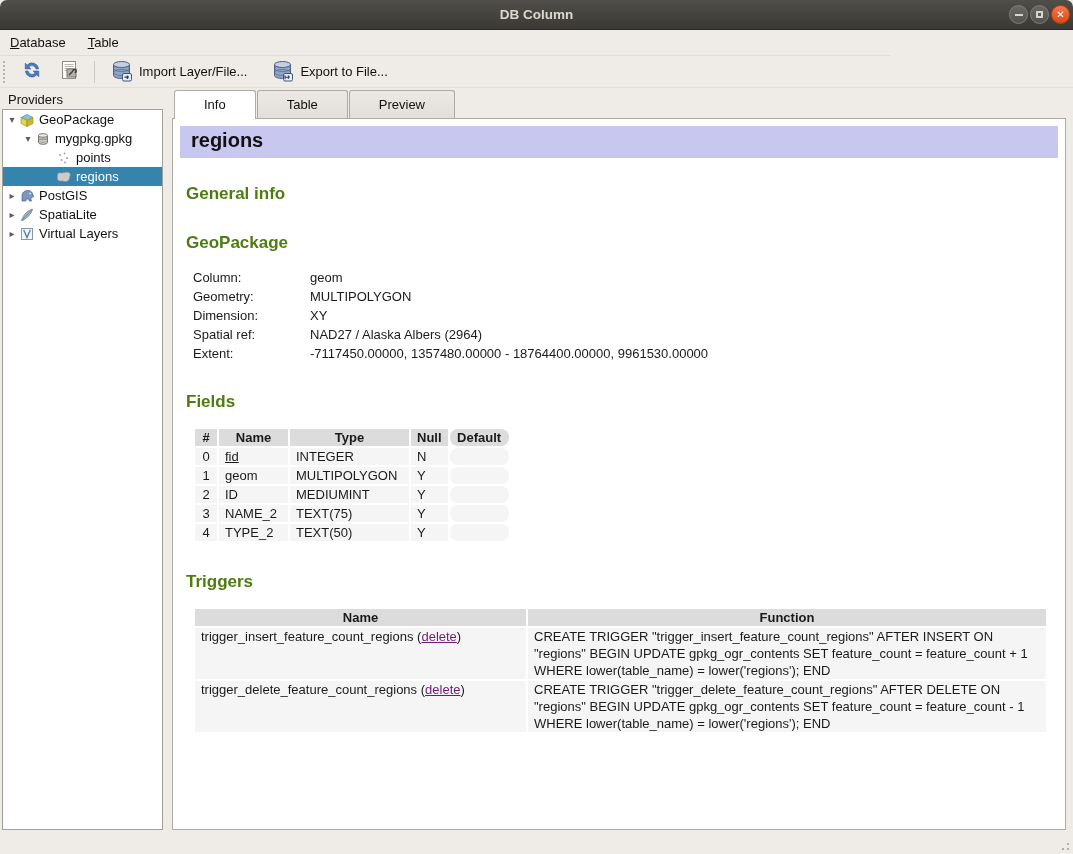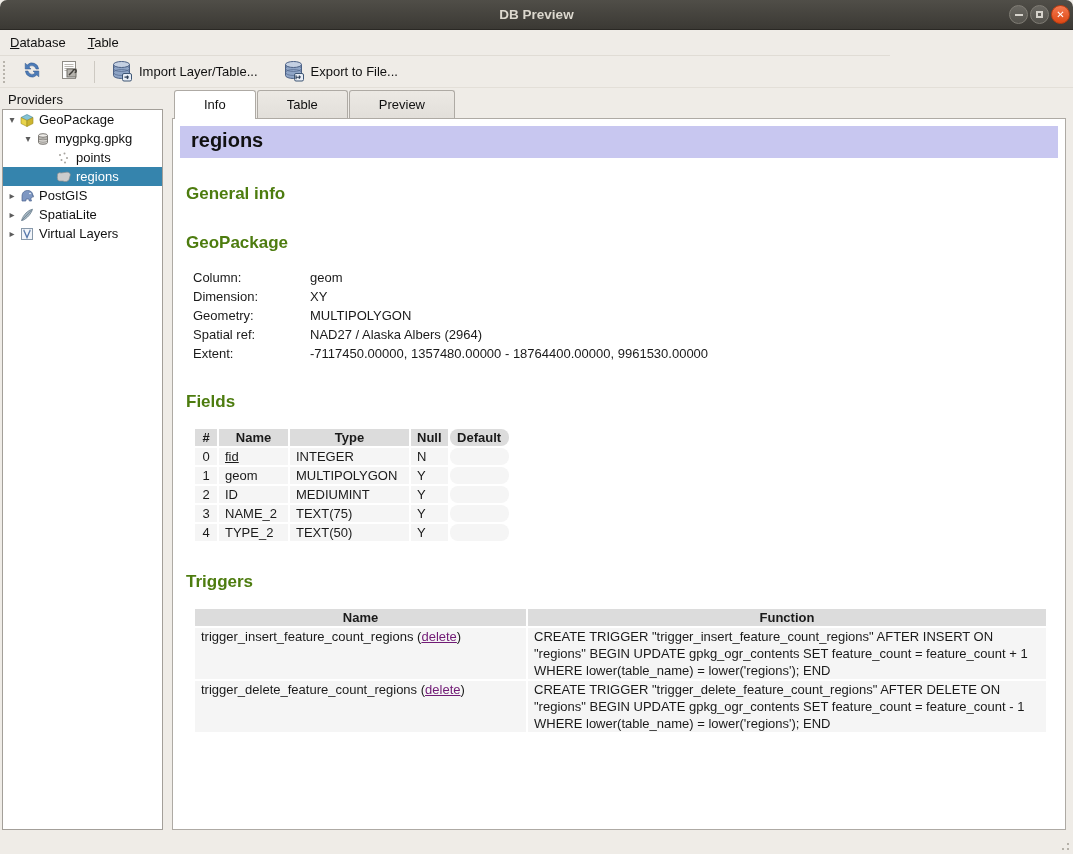--- a/index.html
+++ b/index.html
@@ -153,21 +153,21 @@
     background:
       radial-gradient(circle at 8px 8px, #b5b1a9 1px, transparent 1.4px),
       radial-gradient(circle at 8px 3px, #b5b1a9 1px, transparent 1.4px),
       radial-gradient(circle at 3px 8px, #b5b1a9 1px, transparent 1.4px);
   }
 </style>
 </head>
 <body>
 
 <div class="titlebar">
-  <div class="title">DB Preview</div>
+  <div class="title">DB Column</div>
   <div class="winbtns">
     <div class="winbtn">
         <span class="glyph-min"></span>
       </div>
     <div class="winbtn">
         <span class="glyph-max"></span>
       </div>
     <div class="winbtn close">
         <span class="glyph-close">✕</span>
       </div>
@@ -211,21 +211,21 @@
     <span>
       <svg width="23" height="23" viewBox="0 0 23 23">
         <path d="M3.5,5.5 v11 a8,3 0 0 0 16,0 v-11" fill="#8fa5c6" stroke="#4c6185"></path>
         <ellipse cx="11.5" cy="9.5" rx="8" ry="3" fill="none" stroke="#4c6185" opacity="0.6"></ellipse>
         <ellipse cx="11.5" cy="13.5" rx="8" ry="3" fill="none" stroke="#4c6185" opacity="0.6"></ellipse>
         <ellipse cx="11.5" cy="5.5" rx="8" ry="3" fill="#c4d0e2" stroke="#4c6185"></ellipse>
         <rect x="12.5" y="14.5" width="9" height="7.5" rx="1.5" fill="#e9eef6" stroke="#3e5675"></rect>
         <path d="M14.5,18.2 h4 m0,0 l-1.6,-1.5 m1.6,1.5 l-1.6,1.5" stroke="#2c3e57" stroke-width="1.2" fill="none"></path>
       </svg>
     </span>
-    <span class="tb-label">Import Layer/Table...</span>
+    <span class="tb-label">Import Layer/File...</span>
   </div>
 
   <div class="tb-btn" style="margin-left:8px;">
     <span>
       <svg width="23" height="23" viewBox="0 0 23 23">
         <path d="M3.5,5.5 v11 a8,3 0 0 0 16,0 v-11" fill="#8fa5c6" stroke="#4c6185"></path>
         <ellipse cx="11.5" cy="9.5" rx="8" ry="3" fill="none" stroke="#4c6185" opacity="0.6"></ellipse>
         <ellipse cx="11.5" cy="13.5" rx="8" ry="3" fill="none" stroke="#4c6185" opacity="0.6"></ellipse>
         <ellipse cx="11.5" cy="5.5" rx="8" ry="3" fill="#c4d0e2" stroke="#4c6185"></ellipse>
         <rect x="12.5" y="14.5" width="9" height="7.5" rx="1.5" fill="#e9eef6" stroke="#3e5675"></rect>
@@ -341,26 +341,26 @@
       <h2 class="section first">General info</h2>
 
       <h2 class="section">GeoPackage</h2>
       <table class="kv">
         <tbody>
             <tr>
           <td class="k">Column:</td>
           <td>geom</td>
         </tr>
         <tr>
+          <td class="k">Geometry:</td>
+          <td>MULTIPOLYGON</td>
+        </tr>
+        <tr>
           <td class="k">Dimension:</td>
           <td>XY</td>
-        </tr>
-        <tr>
-          <td class="k">Geometry:</td>
-          <td>MULTIPOLYGON</td>
         </tr>
         <tr>
           <td class="k">Spatial ref:</td>
           <td>NAD27 / Alaska Albers (2964)</td>
         </tr>
         <tr>
           <td class="k">Extent:</td>
           <td>-7117450.00000, 1357480.00000 - 18764400.00000, 9961530.00000</td>
         </tr>
       </tbody>

